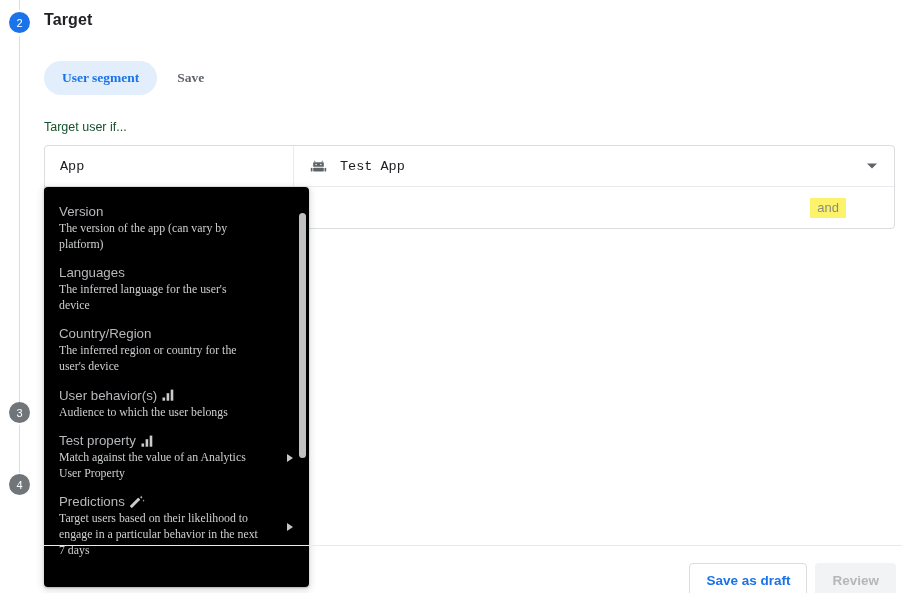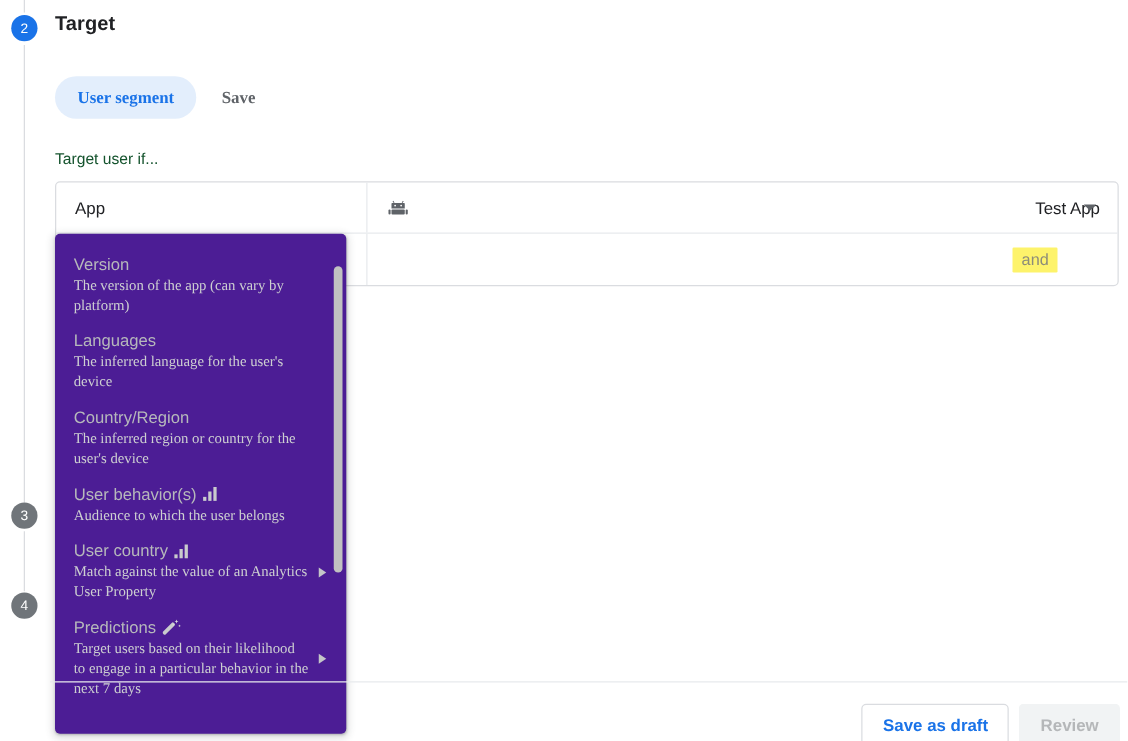--- a/index.html
+++ b/index.html
@@ -112,40 +112,39 @@
     border-radius: 4px;
     background: #ffffff;
     box-sizing: border-box;
   }
   .cond-row {
     display: flex;
     align-items: stretch;
     height: 41px;
     box-sizing: border-box;
   }
-  .cond-row.row-top { border-bottom: 1px solid #e8eaed; }
+  .cond-row.row-top { border-bottom: 1px solid #e8eaed; font-family: Liberation Mono, monospace; }
 
   .cond-cell-left {
     width: 249px;
     display: flex;
     align-items: center;
     padding-left: 15px;
     font-size: 13.5px;
     color: #202124;
     box-sizing: border-box;
     border-right: 1px solid #e8eaed;
   }
   .cond-cell-right {
     flex: 1;
     display: flex;
     align-items: center;
     padding: 0 14px 0 16px;
     box-sizing: border-box;
     position: relative;
-    justify-content: space-between;
   }
   .app-icon {
     width: 17px;
     height: 15px;
     margin-right: 13px;
     flex: none;
     display: block;
   }
   .app-name {
     font-size: 13.5px;
@@ -173,23 +172,23 @@
     padding: 3px 7px 4px 7px;
     border-radius: 1px;
     line-height: 1;
   }
 
   
   .dropdown {
     position: absolute;
     left: 44px;
     top: 187px;
-    width: 233px;
+    width: 265px;
     height: 400px;
-    background: #4c1d95;
+    background: #000000;
     border-radius: 4px;
     box-shadow: 0 1px 2px rgba(60,64,67,.3), 0 2px 6px 2px rgba(60,64,67,.15);
     overflow: hidden;
     box-sizing: border-box;
   }
   .dropdown-inner {
     position: absolute;
     inset: 0;
     padding: 11px 0 0 0;
     box-sizing: border-box;
@@ -367,21 +366,21 @@
           <rect x="0.5" y="8.5" width="2.6" height="3.2" fill="#c9cbcd"></rect>
           <rect x="4.6" y="4.2" width="2.6" height="7.5" fill="#c9cbcd"></rect>
           <rect x="8.7" y="0.6" width="2.6" height="11.1" fill="#c9cbcd"></rect>
         </svg>
       </div>
       <div class="mi-desc">Audience to which the user belongs</div>
     </div>
 
     <div class="menu-item">
       <div class="mi-title">
-        <span>User country</span>
+        <span>Test property</span>
         <svg class="icon-bars" viewBox="0 0 14 12" xmlns="http://www.w3.org/2000/svg">
           <rect x="0.5" y="8.5" width="2.6" height="3.2" fill="#c9cbcd"></rect>
           <rect x="4.6" y="4.2" width="2.6" height="7.5" fill="#c9cbcd"></rect>
           <rect x="8.7" y="0.6" width="2.6" height="11.1" fill="#c9cbcd"></rect>
         </svg>
       </div>
       <div class="mi-desc">Match against the value of an Analytics User Property</div>
       <span class="mi-arrow"></span>
     </div>
 

